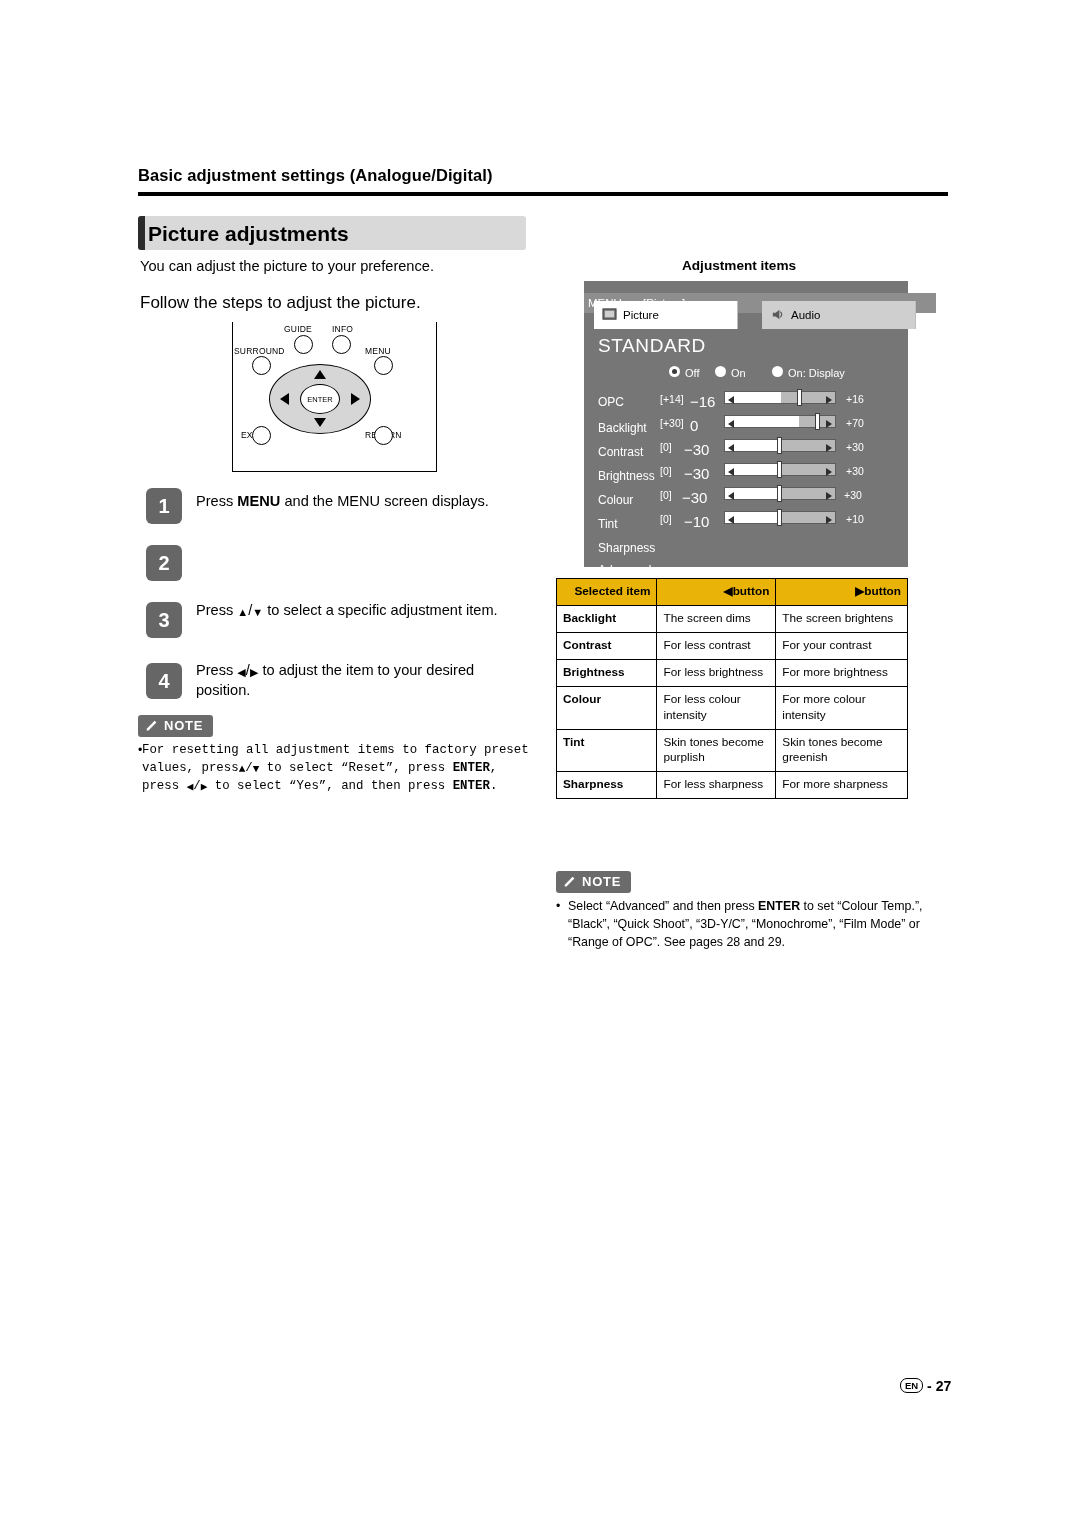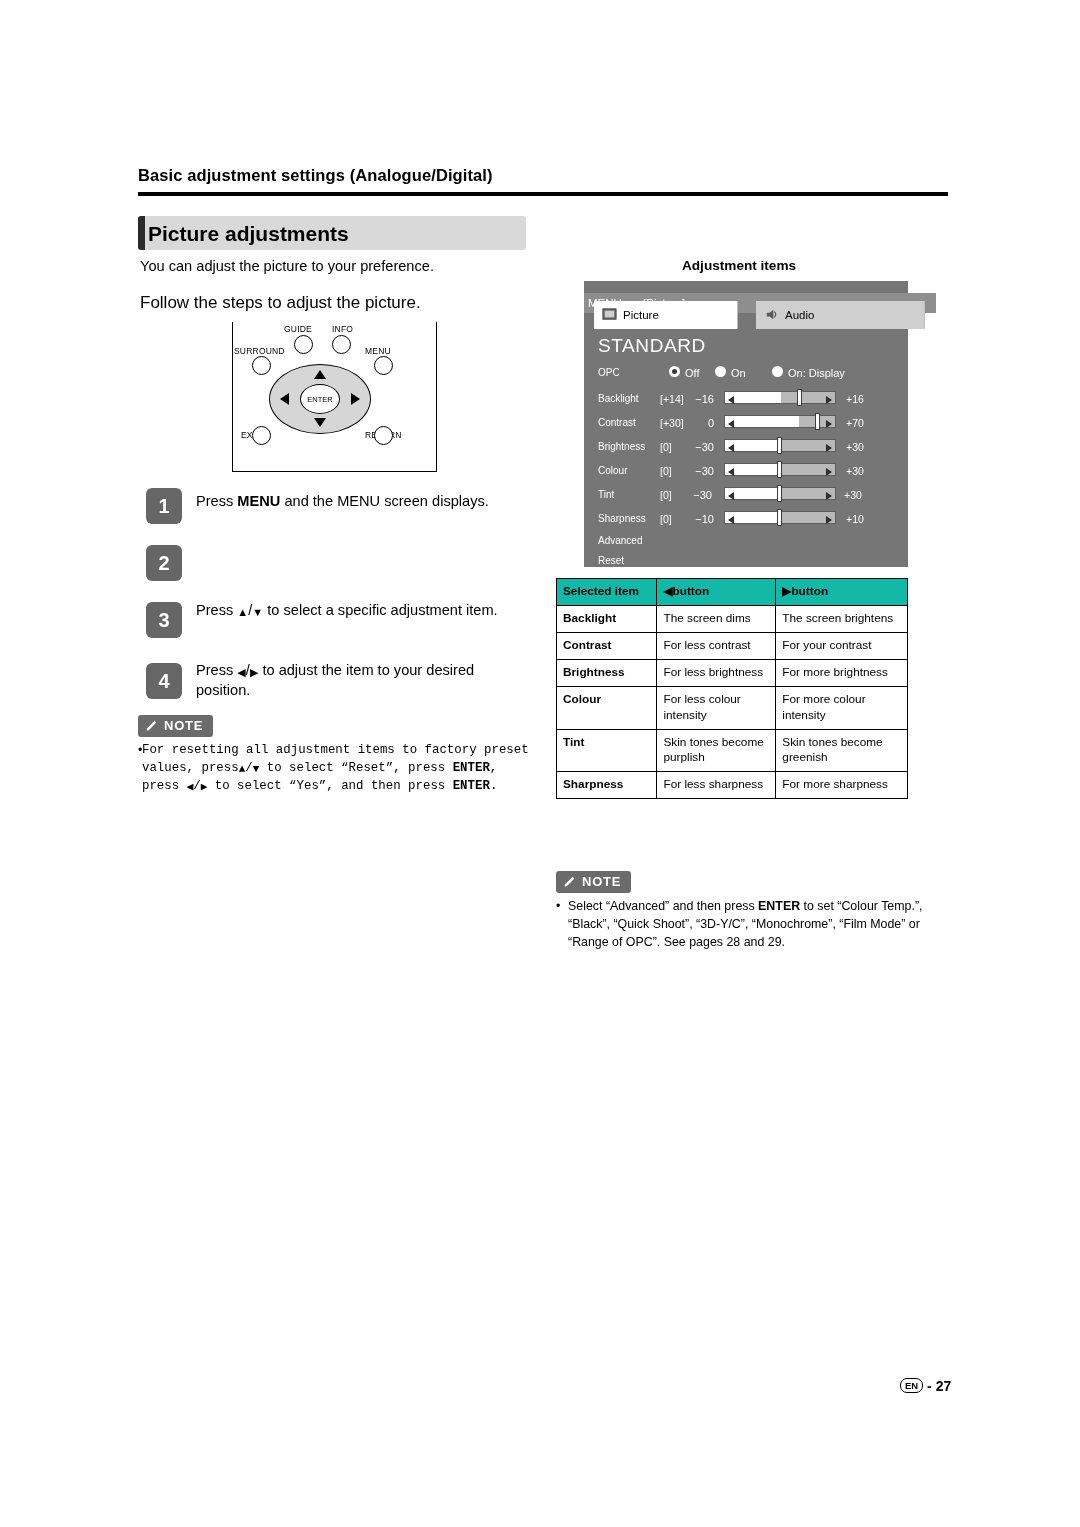--- a/index.html
+++ b/index.html
@@ -275,32 +275,32 @@
     left: 14px;
     top: 54px;
     color: #fff;
     font-size: 19px;
     letter-spacing: 0.6px;
   }
   .osd-row-label {
     position: absolute;
     left: 14px;
     color: #ffffff;
-    font-size: 10px;
+    font-size: 12px;
+    margin-top: 28px;
   }
   .osd-val {
     position: absolute;
     color: #ffffff;
     font-size: 10.5px;
   }
   .osd-min {
     position: absolute;
     color: #ffffff;
-    font-size: 11px;
-    text-align: right;
+    font-size: 15px;
   }
   .osd-max {
     position: absolute;
     color: #ffffff;
     font-size: 10.5px;
   }
   .osd-track {
     position: absolute;
     height: 13px;
     background: #b9b9b9;
@@ -365,23 +365,23 @@
     font-size: 11.8px;
   }
   .tbl th, .tbl td {
     border: 1px solid #000;
     padding: 5px 6px;
     vertical-align: top;
     line-height: 1.35;
     background: #fff;
   }
   .tbl thead th {
-    background: #14b8a6;
-    font-weight: bold;
-    text-align: left;
+    background: #eab308;
+    font-weight: bold;
+    text-align: right;
     font-size: 11.8px;
   }
   .tbl td.c0 {
     font-weight: bold;
     width: 92px;
   }
   .tbl td.c1 { width: 115px; }
   .tbl td.c2 { width: 130px; }
 
   
@@ -474,21 +474,21 @@
     </div>
 
     <div class="osd-tabs">
       <div class="osd-tab sel" style="left:10px; width:144px;">
         <svg class="ticon" viewBox="0 0 16 16">
           <rect x="1" y="2" width="14" height="11" fill="#6f6f6f" stroke="#3a3a3a"></rect>
           <rect x="3" y="4" width="10" height="7" fill="#cfcfcf"></rect>
         </svg>
         <span class="tlabel">Picture</span>
       </div>
-      <div class="osd-tab alt" style="left:172px; width:169px;padding-left:16px;">
+      <div class="osd-tab alt" style="left:178px; width:154px;padding-left:16px;">
         <svg class="ticon" viewBox="0 0 16 16">
           <path d="M3 6 L6 6 L10 3 L10 13 L6 10 L3 10 Z" fill="#5a5a5a"></path>
           <path d="M11 5 Q14 8 11 11" stroke="#5a5a5a" fill="none" stroke-width="1.2"></path>
         </svg>
         <span class="tlabel">Audio</span>
       </div>
     </div>
 
     <div class="osd-standard">STANDARD</div>
 

